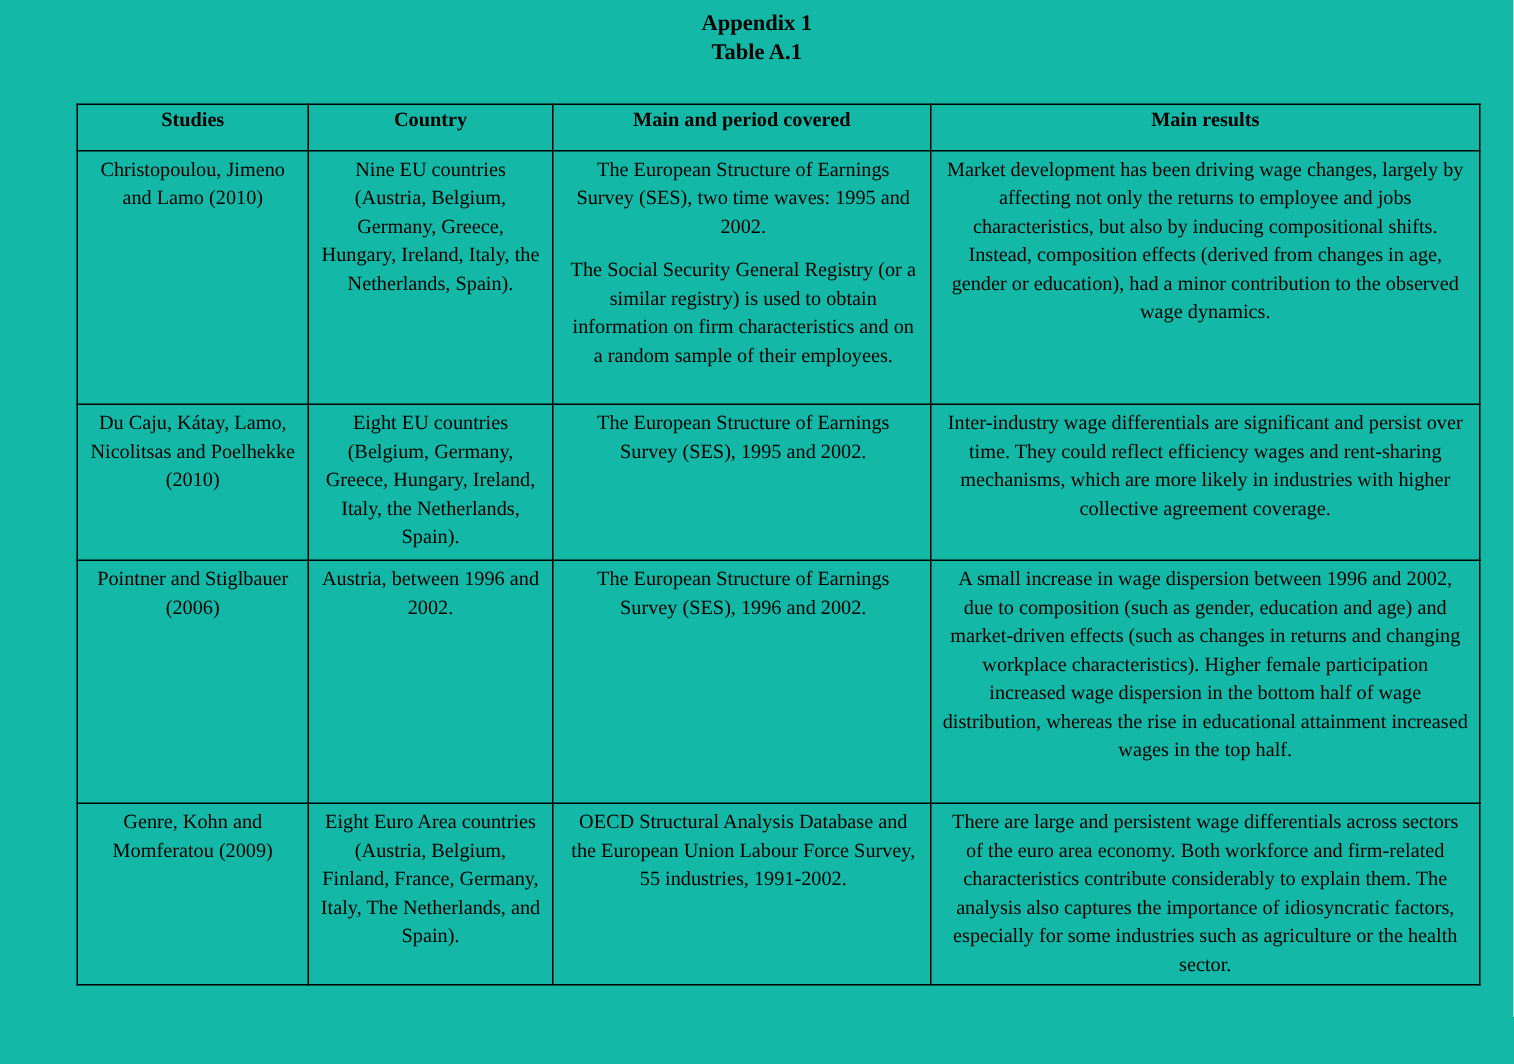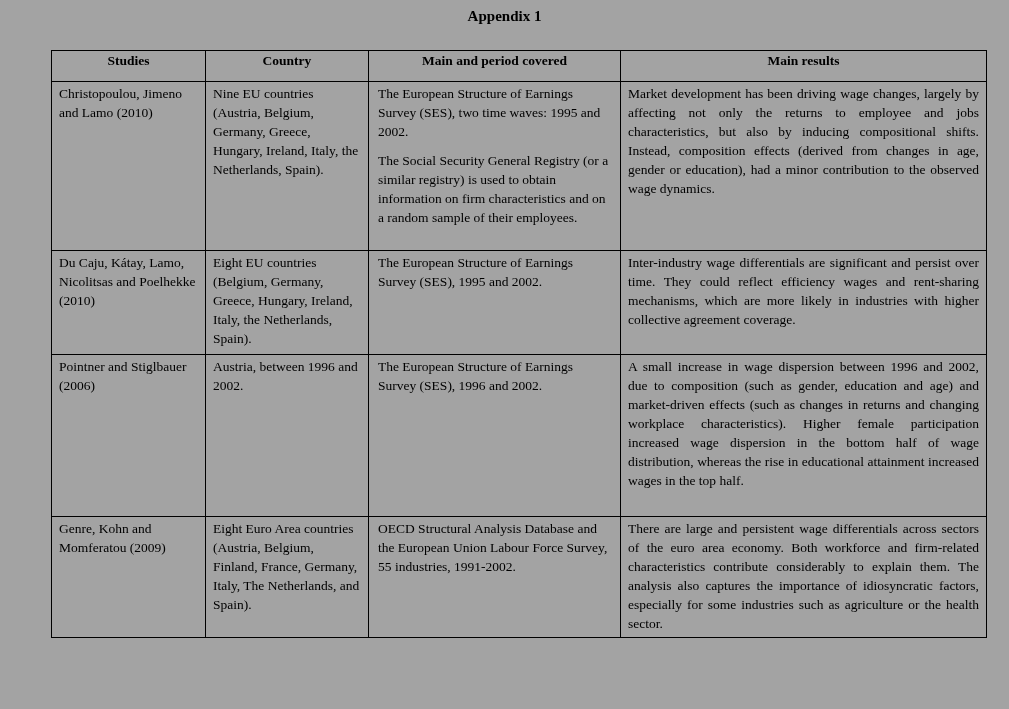--- a/index.html
+++ b/index.html
@@ -11,21 +11,21 @@
     width: 1009px;
     height: 709px;
     overflow: hidden;
     font-family: "Liberation Serif", "DejaVu Serif", serif;
     color: #000000;
   }
   .page {
     position: relative;
     width: 1009px;
     height: 709px;
-    background: #a3a3a3;
+    background: #14b8a6;
   }
   .title-block {
     padding-top: 7px;
     text-align: center;
   }
   .title-line {
     font-size: 15px;
     font-weight: bold;
     line-height: 19px;
   }
@@ -45,20 +45,21 @@
     word-wrap: break-word;
   }
   table.studies-table th {
     font-weight: bold;
     text-align: center;
     padding: 0 2px 11px 2px;
     height: 19px;
   }
   table.studies-table td {
     padding: 2px 7px 4px 7px;
+    text-align: center;
   }
   col.c-studies { width: 154px; }
   col.c-country { width: 163px; }
   col.c-data    { width: 252px; }
   col.c-results { width: 366px; }
   td.col-results { text-align: justify; }
   td p {
     margin: 0 0 10px 2px;
   }
   td p:last-child { margin-bottom: 0; }
@@ -67,20 +68,21 @@
   tbody tr:nth-child(3) { height: 162px; }
   tbody tr:nth-child(4) { height: 118px; }
 </style>
 </head>
 <body>
 
 <div class="page">
 
   <div class="title-block">
     <div class="title-line">Appendix 1</div>
+    <div class="title-line">Table A.1</div>
   </div>
 
   <table class="studies-table">
     <colgroup>
       <col class="c-studies">
       <col class="c-country">
       <col class="c-data">
       <col class="c-results">
     </colgroup>
     <thead>

